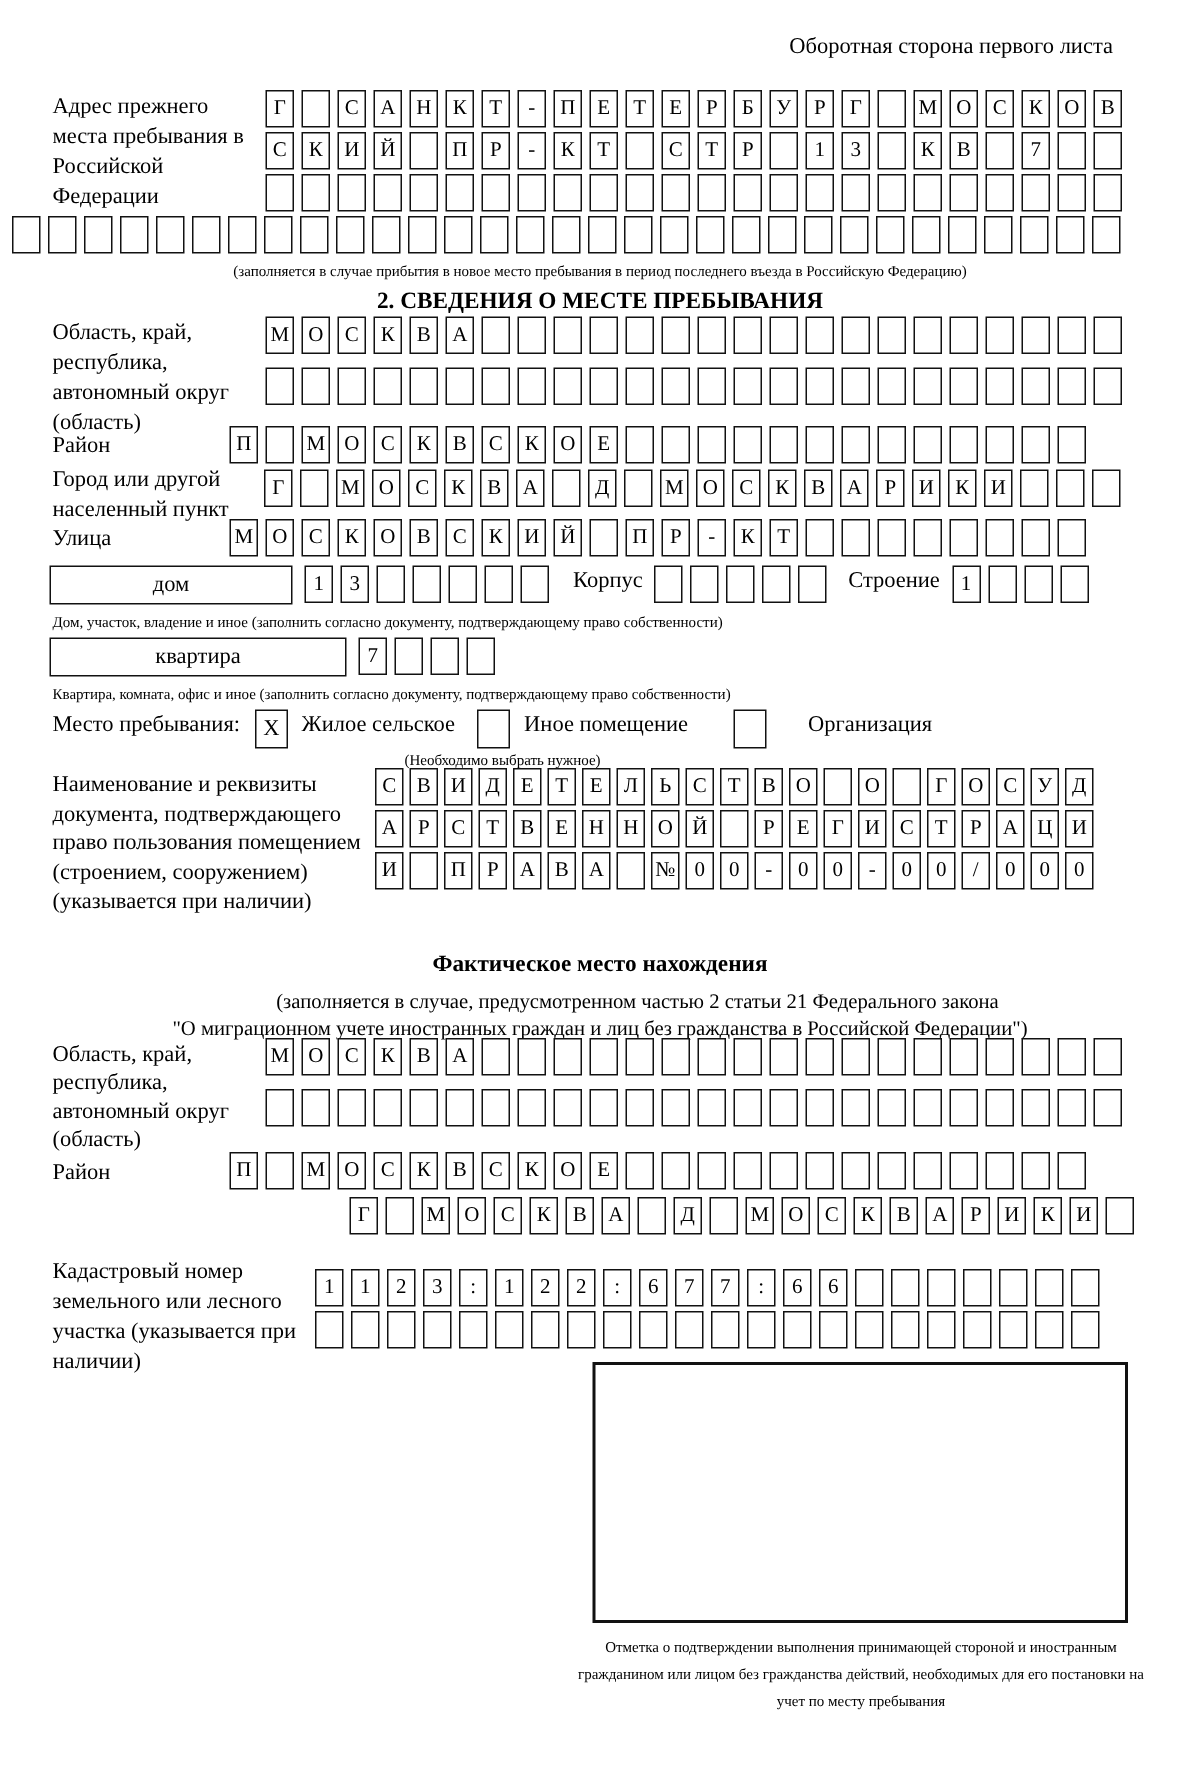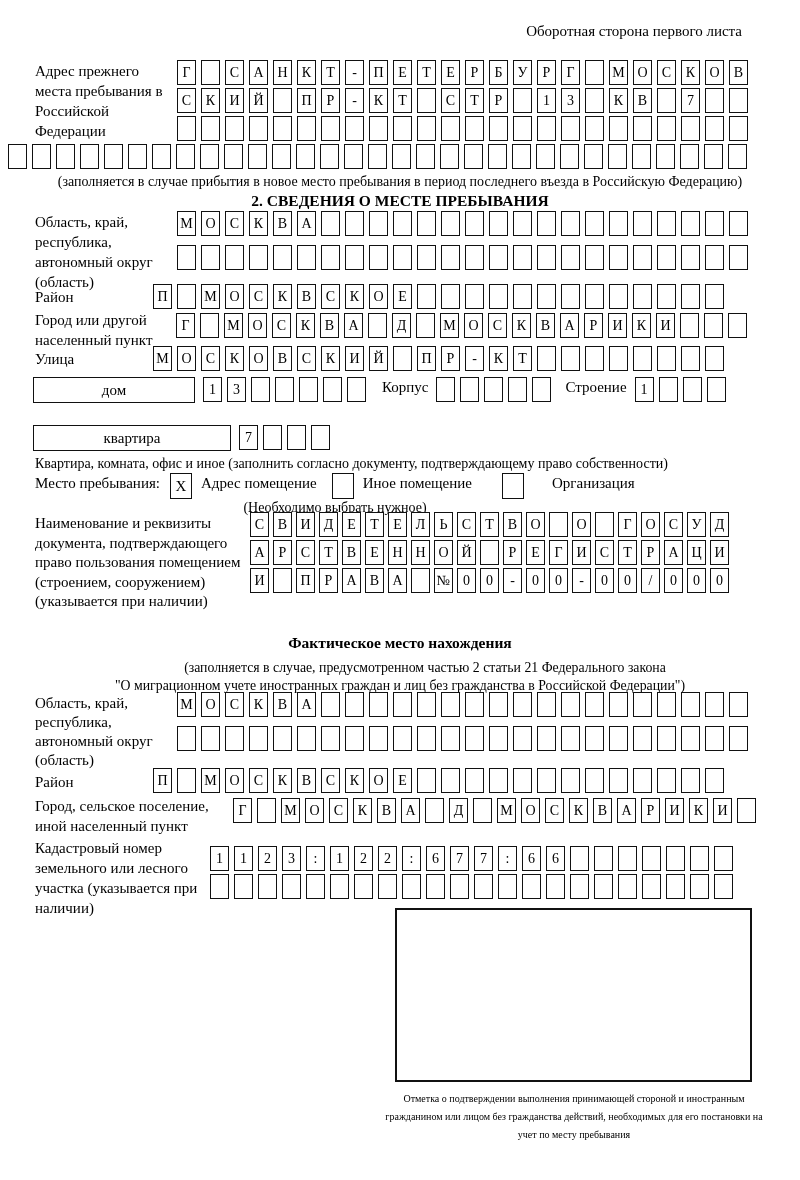--- a/index.html
+++ b/index.html
@@ -2,21 +2,21 @@
 <html><head>
 <meta charset="utf-8">
 <style>
   html,body{margin:0;padding:0;background:#fff;}
   .page{
     position:relative;width:800px;height:1180px;background:#ffffff;color:#000;
     font-family:"Liberation Serif","DejaVu Serif",serif;overflow:hidden;
   }
   .abs{position:absolute;}
   .lbl{font-size:15px;line-height:20px;}
-  .note{font-size:14px;line-height:17px;}
+  .note{font-size:10px;line-height:17px;}
   .title{font-size:15.5px;font-weight:bold;text-align:center;width:100%;}
   .center{text-align:center;width:100%;}
   .boxrow{display:flex;gap:5px;}
   .boxrow.tight{gap:4px;}
   .cb{
     width:19px;height:25px;border:1.6px solid #111;box-sizing:border-box;
     display:flex;align-items:center;justify-content:center;
     font-size:14px;flex:0 0 auto;background:#fff;
   }
   .widebox{
@@ -313,36 +313,37 @@
         <div class="cb"></div>
       </div>
     <div class="lbl" style="margin-left:14px;">Строение</div>
     <div class="boxrow" style="margin-left:8px;">
         <div class="cb">1</div>
         <div class="cb"></div>
         <div class="cb"></div>
         <div class="cb"></div>
       </div>
   </div>
+  <div class="abs note" style="left:35px;top:407px;">Дом, участок, владение и иное (заполнить согласно документу, подтверждающему право собственности)</div>
 
   <div class="abs flexrow" style="left:33px;top:425px;">
     <div class="widebox" style="width:198px;">квартира</div>
     <div class="boxrow" style="margin-left:8px;">
         <div class="cb">7</div>
         <div class="cb"></div>
         <div class="cb"></div>
         <div class="cb"></div>
       </div>
   </div>
   <div class="abs note" style="left:35px;top:455px;">Квартира, комната, офис и иное (заполнить согласно документу, подтверждающему право собственности)</div>
 
   <div class="abs flexrow" style="left:35px;top:473px;">
     <div class="lbl">Место пребывания:</div>
     <div class="optbox" style="margin-left:10px;">X</div>
-    <div class="lbl" style="margin-left:9px;">Адрес помещение</div>
+    <div class="lbl" style="margin-left:9px;">Жилое сельское</div>
     <div class="optbox" style="margin-left:15px;"></div>
     <div class="lbl" style="margin-left:9px;">Иное помещение</div>
     <div class="optbox" style="margin-left:30px;"></div>
     <div class="lbl" style="margin-left:28px;">Организация</div>
   </div>
   <div class="abs lbl" style="left:35px;top:514px;width:215px;line-height:19.5px;">Наименование и реквизиты документа, подтверждающего право пользования помещением (строением, сооружением) (указывается при наличии)</div>
 
   <div class="abs note" style="left:160px;top:499px;width:350px;text-align:center;">(Необходимо выбрать нужное)</div>
   <div class="abs boxrow tight" style="left:250px;top:512px;">
       <div class="cb">С</div>
@@ -493,21 +494,20 @@
       <div class="cb"></div>
       <div class="cb"></div>
       <div class="cb"></div>
       <div class="cb"></div>
       <div class="cb"></div>
       <div class="cb"></div>
       <div class="cb"></div>
       <div class="cb"></div>
     </div>
 
-  <div class="abs lbl" style="left:35px;top:796px;width:205px;">Город, сельское поселение, иной населенный пункт</div>
   <div class="abs boxrow" style="left:233px;top:798px;">
       <div class="cb">Г</div>
       <div class="cb"></div>
       <div class="cb">М</div>
       <div class="cb">О</div>
       <div class="cb">С</div>
       <div class="cb">К</div>
       <div class="cb">В</div>
       <div class="cb">А</div>
       <div class="cb"></div>

